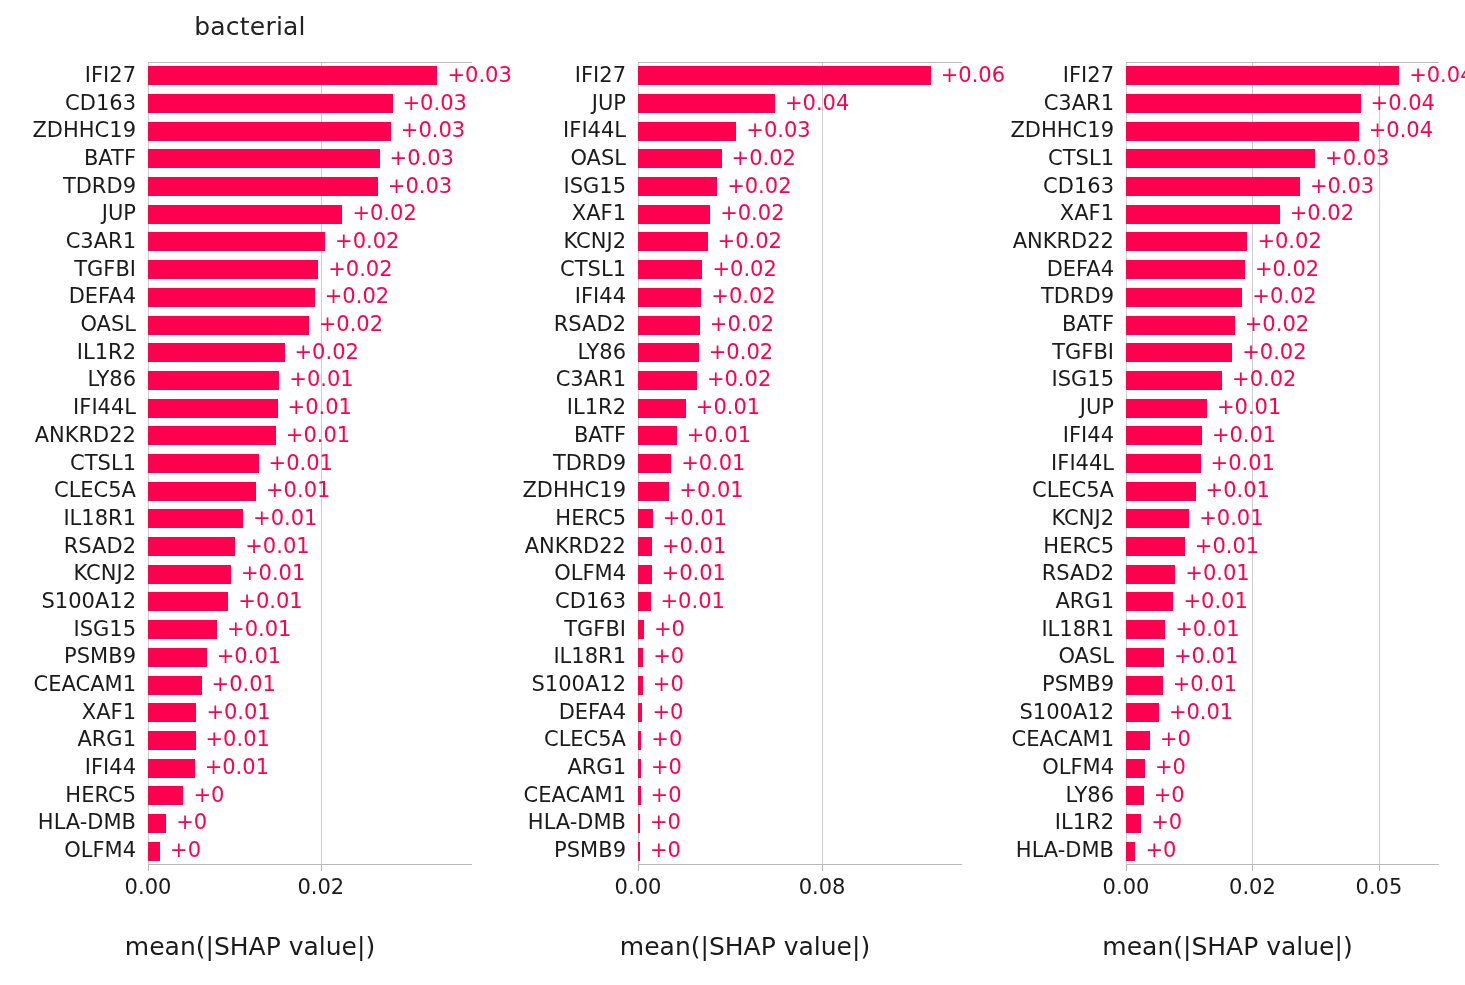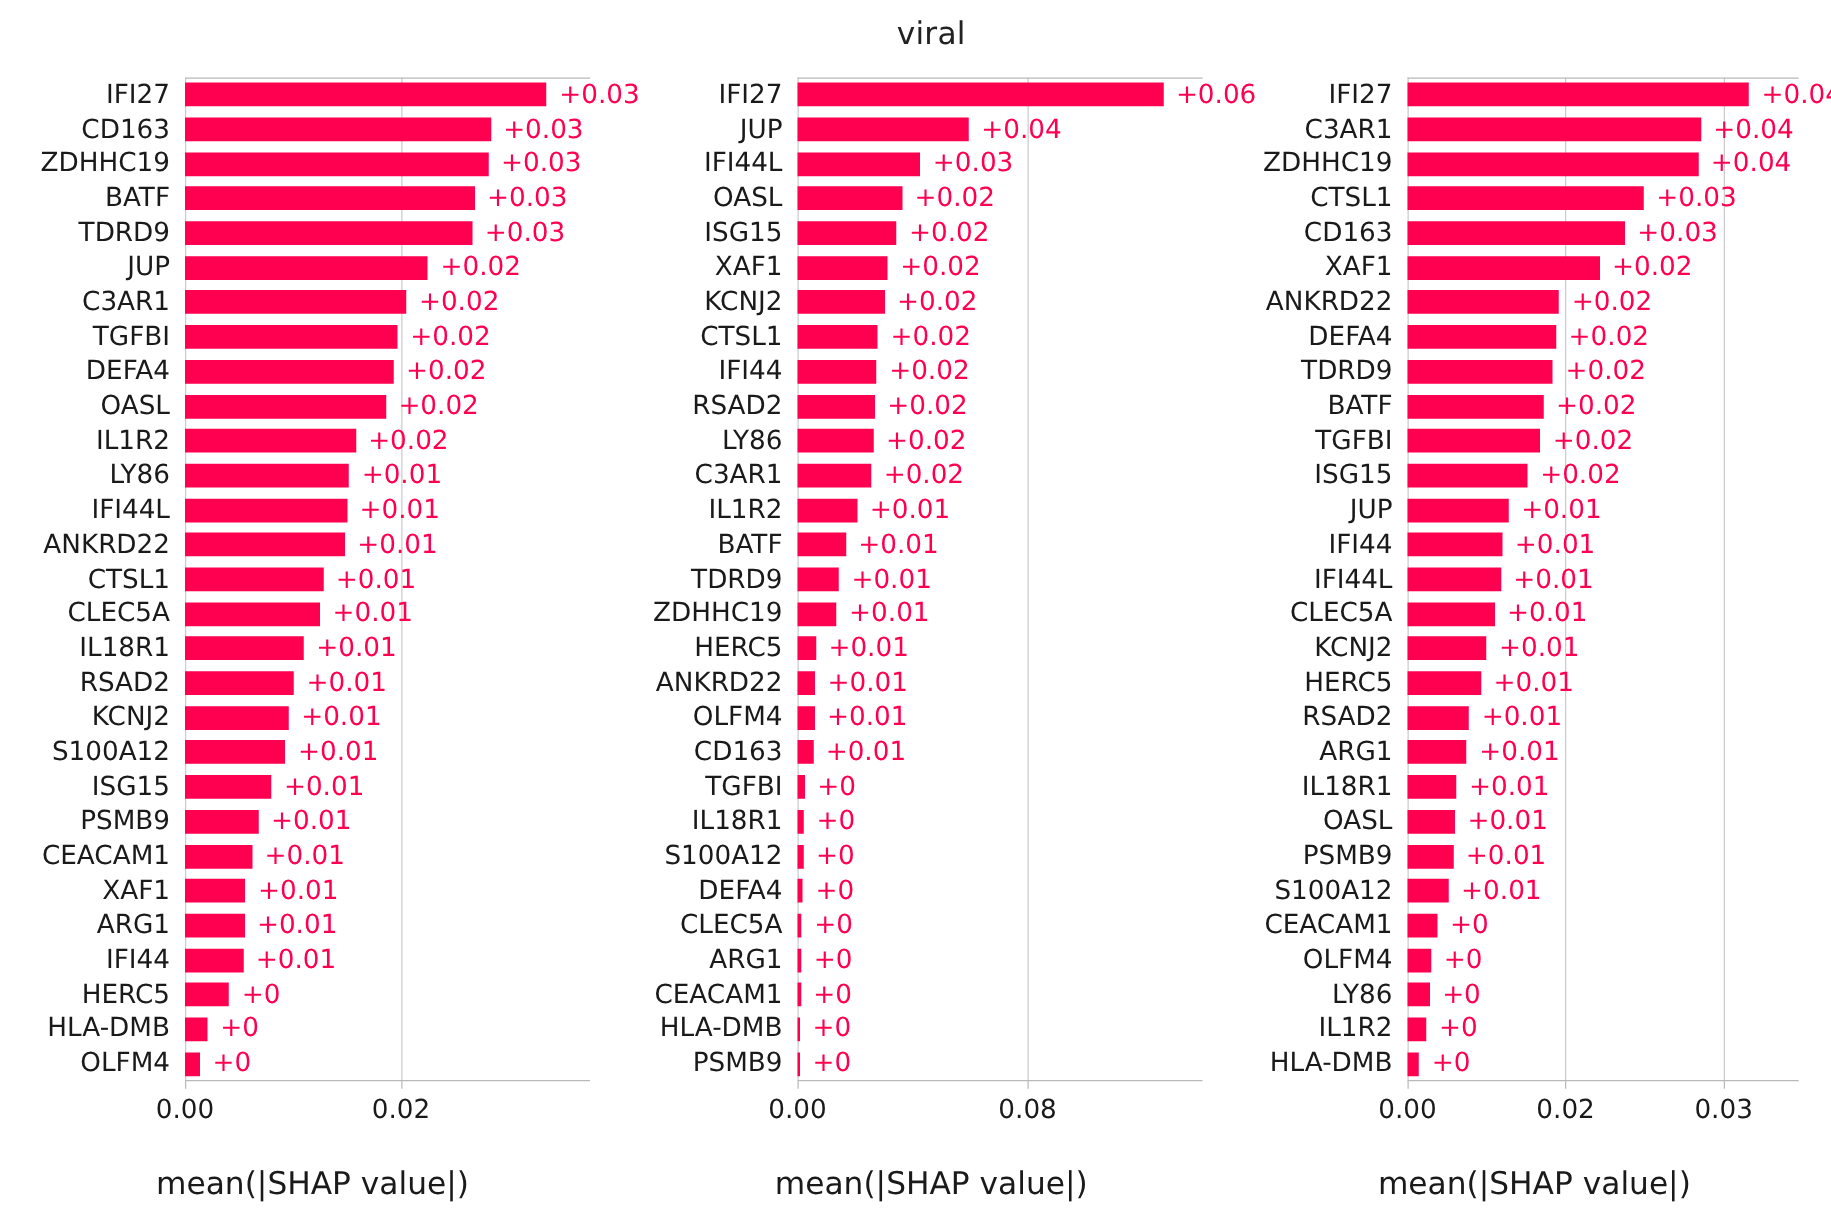--- a/index.html
+++ b/index.html
@@ -95,20 +95,21 @@
     width: 1px;
     height: 6px;
     background: #b9b9b9;
   }
 </style>
 </head>
 <body>
 
 <div id="root">
     <div class="panel" style="width: 500px;">
+      <div class="panel-title">bacterial</div>
       <div class="plot-area" style="left: 148px; right: 28px;">
         <div class="gridline" style="left: 0px;"></div>
         <div class="gridline" style="left: 172.8px;"></div>
         <div class="axis-line" style="left: 0px; top: 0px; width: 324px; height: 1px;"></div>
         <div class="axis-line" style="left: 0px; bottom: 0px; width: 324px; height: 1px;"></div>
         <div class="bar" style="left: 0px; top: 4.34483px; width: 289.44px;"></div>
         <div class="bar-value" style="left: 299.44px; top: 2.84483px;">+0.03</div>
         <div class="row-label" style="left: -140px; width: 128px; top: 2.84483px;">IFI27</div>
         <div class="bar" style="left: 0px; top: 32.0345px; width: 244.512px;"></div>
         <div class="bar-value" style="left: 254.512px; top: 30.5345px;">+0.03</div>
@@ -195,21 +196,20 @@
         <div class="bar-value" style="left: 22.096px; top: 778.155px;">+0</div>
         <div class="row-label" style="left: -140px; width: 128px; top: 778.155px;">OLFM4</div>
       </div>
       <div class="tick-mark" style="left: 148px; top: 865px;"></div>
       <div class="x-tick-label" style="left: 148px; top: 875px;">0.00</div>
       <div class="tick-mark" style="left: 320.8px; top: 865px;"></div>
       <div class="x-tick-label" style="left: 320.8px; top: 875px;">0.02</div>
       <div class="x-axis-title">mean(|SHAP value|)</div>
     </div>
     <div class="panel" style="width: 490px;">
-      <div class="panel-title">viral</div>
       <div class="plot-area" style="left: 138px; right: 28px;">
         <div class="gridline" style="left: 0px;"></div>
         <div class="gridline" style="left: 184.091px;"></div>
         <div class="axis-line" style="left: 0px; top: 0px; width: 324px; height: 1px;"></div>
         <div class="axis-line" style="left: 0px; bottom: 0px; width: 324px; height: 1px;"></div>
         <div class="bar" style="left: 0px; top: 4.34483px; width: 292.705px;"></div>
         <div class="bar-value" style="left: 302.705px; top: 2.84483px;">+0.06</div>
         <div class="row-label" style="left: -130px; width: 118px; top: 2.84483px;">IFI27</div>
         <div class="bar" style="left: 0px; top: 32.0345px; width: 136.964px;"></div>
         <div class="bar-value" style="left: 146.964px; top: 30.5345px;">+0.04</div>
@@ -395,16 +395,16 @@
         <div class="row-label" style="left: -128px; width: 116px; top: 750.466px;">IL1R2</div>
         <div class="bar" style="left: 0px; top: 779.655px; width: 9.48485px;"></div>
         <div class="bar-value" style="left: 19.4848px; top: 778.155px;">+0</div>
         <div class="row-label" style="left: -128px; width: 116px; top: 778.155px;">HLA-DMB</div>
       </div>
       <div class="tick-mark" style="left: 136px; top: 865px;"></div>
       <div class="x-tick-label" style="left: 136px; top: 875px;">0.00</div>
       <div class="tick-mark" style="left: 262.465px; top: 865px;"></div>
       <div class="x-tick-label" style="left: 262.465px; top: 875px;">0.02</div>
       <div class="tick-mark" style="left: 388.929px; top: 865px;"></div>
-      <div class="x-tick-label" style="left: 388.929px; top: 875px;">0.03</div>
+      <div class="x-tick-label" style="left: 388.929px; top: 875px;">0.05</div>
       <div class="x-axis-title">mean(|SHAP value|)</div>
     </div>
   </div>
 
 </body></html>

